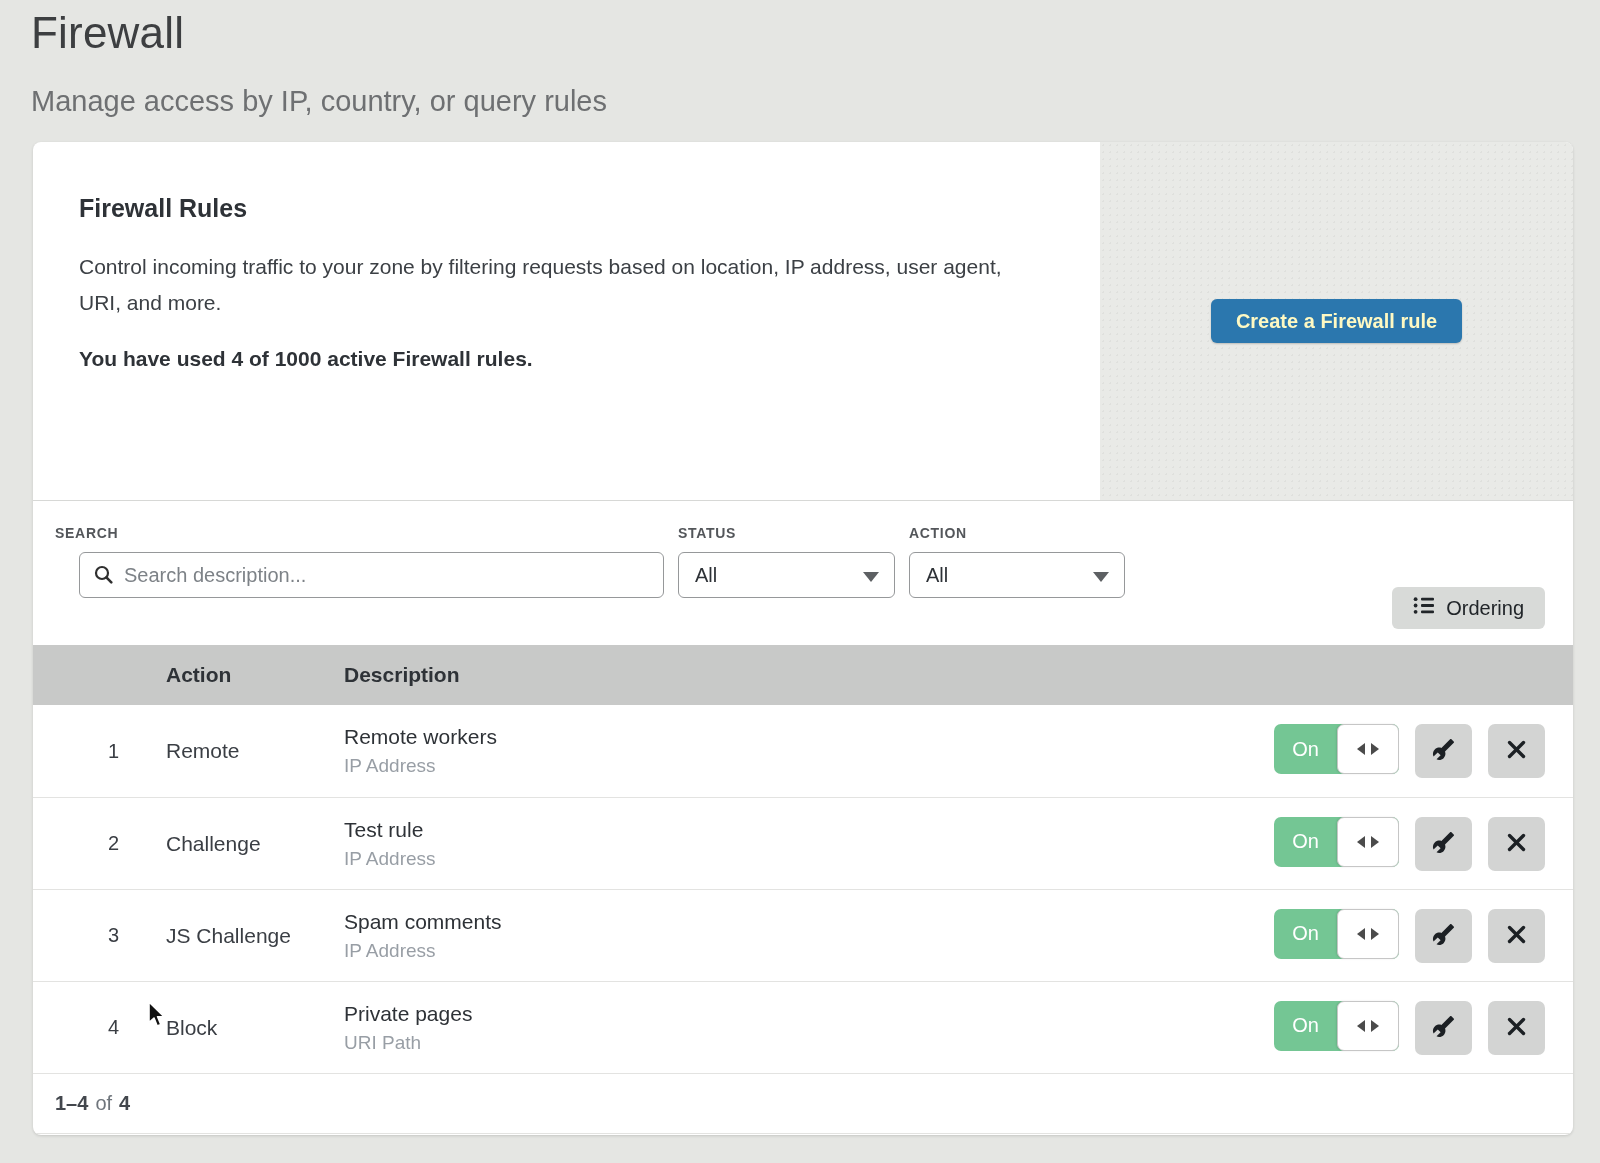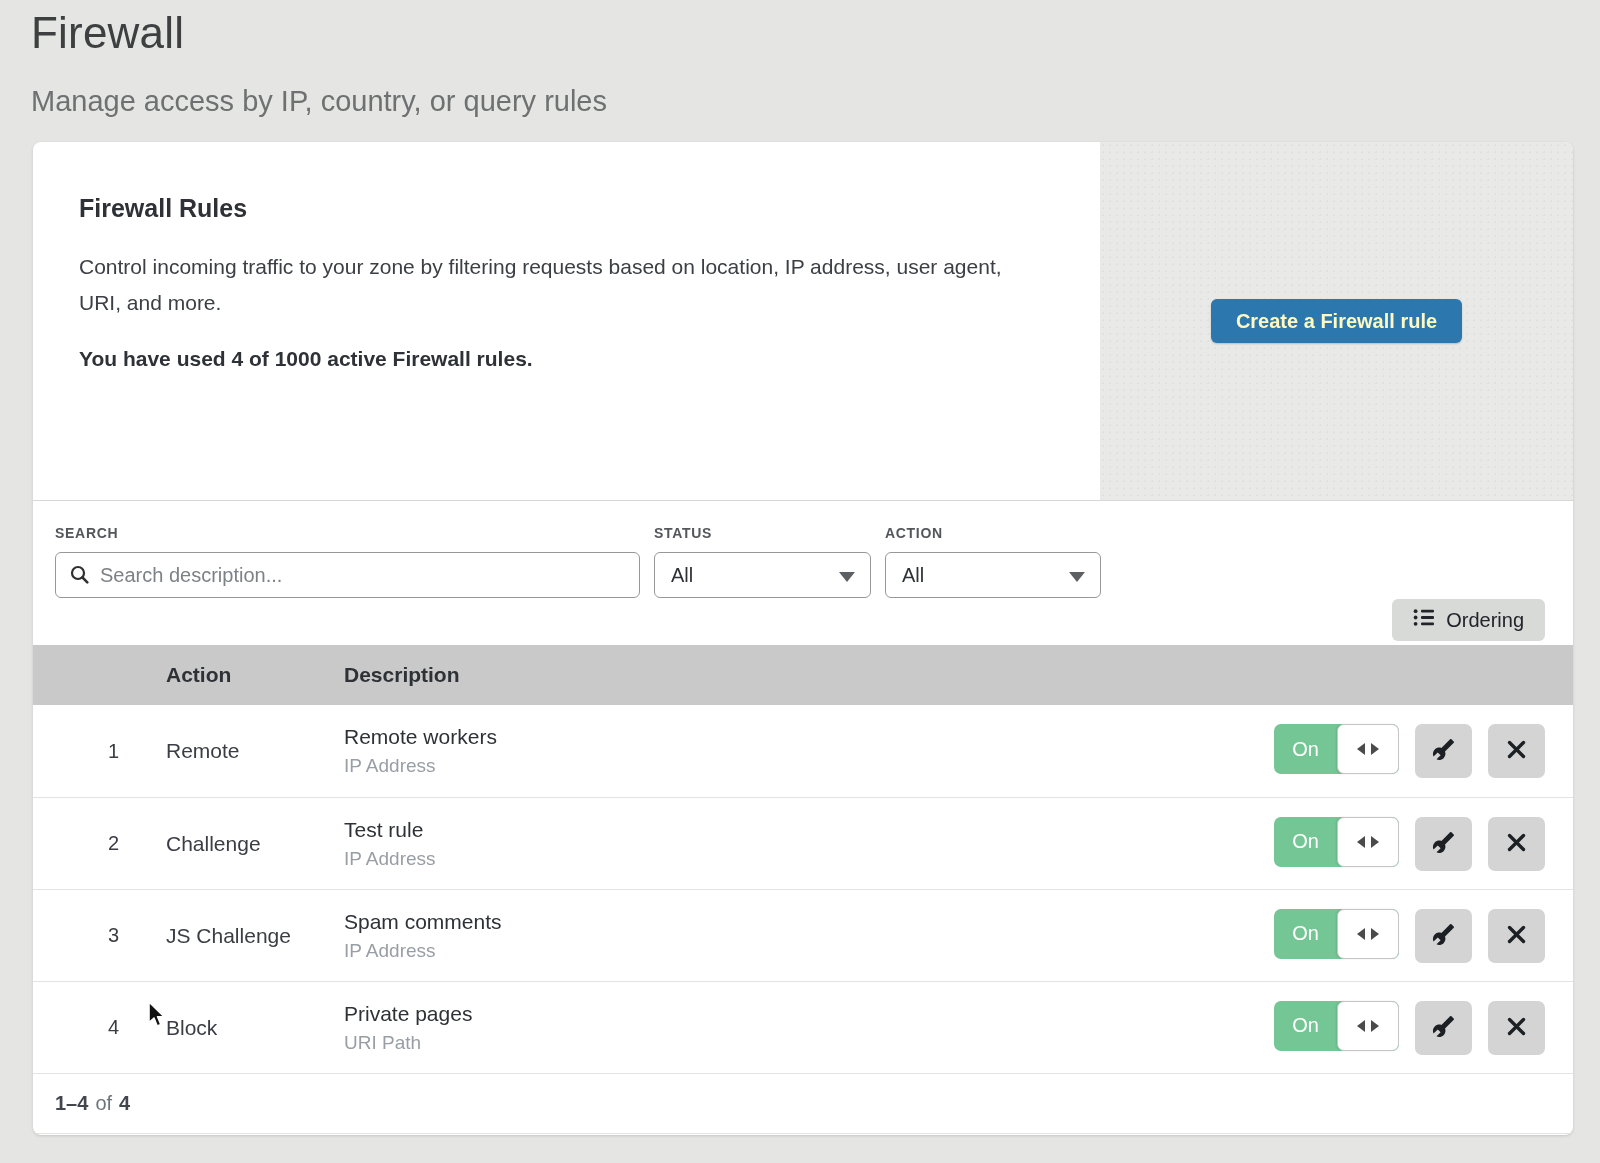--- a/index.html
+++ b/index.html
@@ -45,27 +45,27 @@
     background-size: 7px 7px;
   }
   .create-button {
     background: #2b77ae; color: #fef9c3; border: none; border-radius: 6px;
     font-family: inherit; font-size: 20px; font-weight: 700;
     height: 44px; padding: 7px 25px; cursor: pointer;
     box-shadow: 0 1px 2px rgba(0,0,0,.2);
   }
 
   
-  .filters { height: 144px; padding: 24px 28px 0 22px; display: flex; }
+  .filters { height: 144px; padding: 24px 28px 12px 22px; display: flex; }
   .filter-group { display: flex; flex-direction: column; }
   .filter-label {
     font-size: 14px; font-weight: 700; letter-spacing: .7px; color: #53565a;
     margin-bottom: 11px;
   }
-  .search-wrap { position: relative; width: 585px; }
+  .search-wrap { position: relative; width: 585px; margin-left: 24px; }
   .search-input {
     width: 100%; height: 46px; border: 1px solid #96989a; border-radius: 6px;
     font-family: inherit; font-size: 20px; color: #333; padding: 0 14px 0 44px;
     background: #fff; outline: none;
   }
   .search-input::placeholder { color: #7d8287; }
   .search-icon { position: absolute; left: 14px; top: 12px; }
   .filter-status { margin-left: 14px; }
   .filter-action { margin-left: 14px; }
   .select-box {

